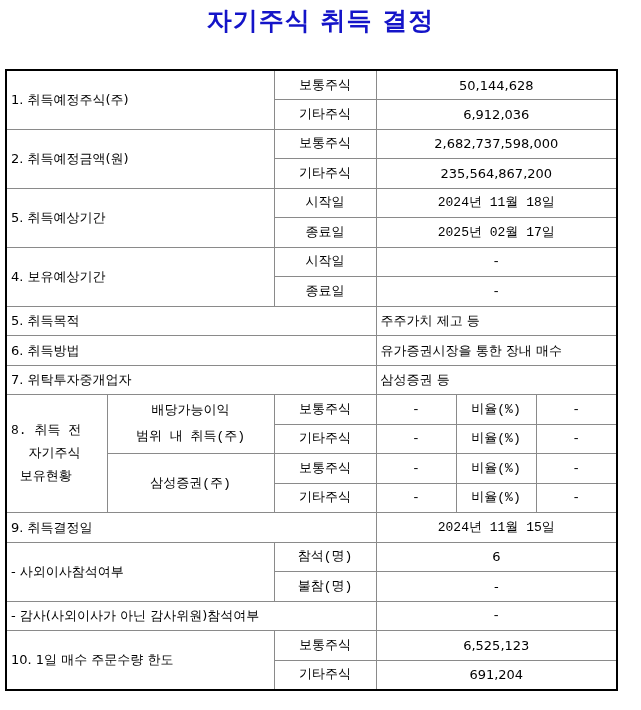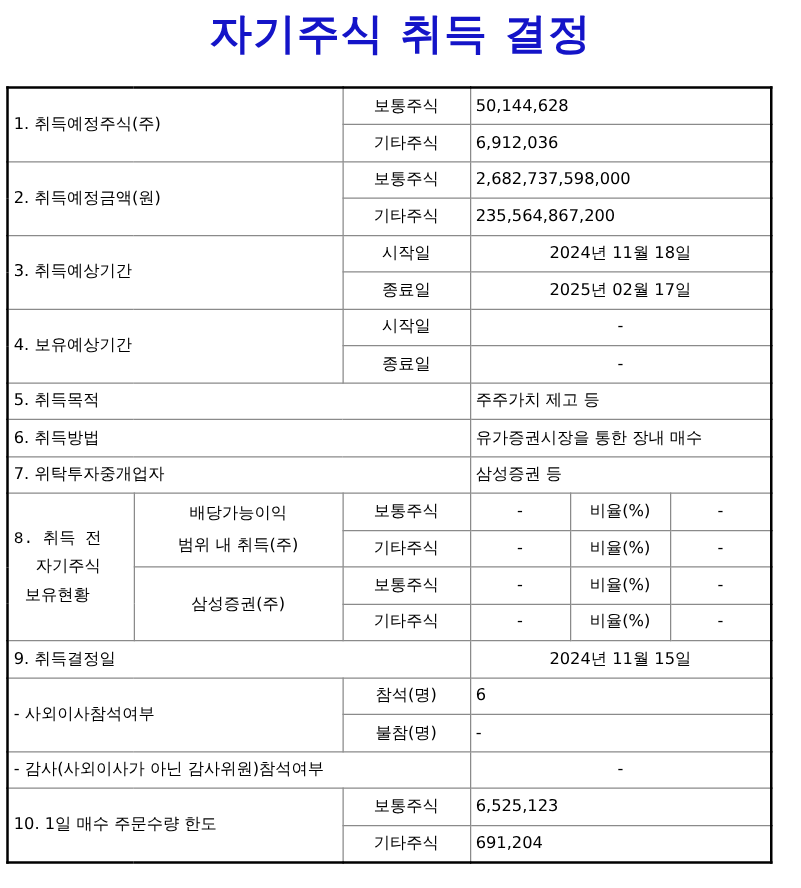--- a/index.html
+++ b/index.html
@@ -1,21 +1,21 @@
 <!DOCTYPE html>
 <html><head>
 <meta charset="utf-8">
 <style>
   html, body { margin: 0; padding: 0; background: #ffffff; }
   body { width: 641px; height: 710px; position: relative; font-family: "DejaVu Sans", "Liberation Sans", sans-serif; color: #000; overflow: hidden; }
-  .title { position: absolute; top: 4px; left: 0; width: 641px; text-align: center; font-size: 34px; font-weight: bold; color: #1414c8; letter-spacing: 1px; font-family: "DejaVu Sans", sans-serif; }
+  .title { position: absolute; top: 4px; left: 0; width: 641px; text-align: center; font-size: 25px; font-weight: bold; color: #1414c8; letter-spacing: 1px; font-family: "DejaVu Sans", sans-serif; }
   table.main { position: absolute; left: 5px; top: 69px; width: 611px; border-collapse: collapse; table-layout: fixed; border: 2px solid #000; }
   table.main td { border: 1px solid #8a8a8a; height: 29.5px; padding: 0 4px; font-size: 13px; line-height: 15px; white-space: nowrap; overflow: hidden; box-sizing: border-box; }
-  td.c { text-align: center; }
-  td.r { text-align: left; }
+  td.c { text-align: center; font-family: Liberation Mono, monospace; }
+  td.r { text-align: center; }
   td.l { text-align: left; padding-left: 2px; }
   td.ind { padding-left: 18px; margin-left: 28px; }
   td.multi { line-height: 23px; font-family: Liberation Mono, monospace; }
 </style>
 </head>
 <body>
 
 <div class="title">자기주식 취득 결정</div>
 
 <table class="main">
@@ -43,21 +43,21 @@
     <td class="l" colspan="2" rowspan="2">2. 취득예정금액(원)</td>
     <td class="c">보통주식</td>
     <td class="r" colspan="3">2,682,737,598,000</td>
   </tr>
   <tr>
     <td class="c">기타주식</td>
     <td class="r" colspan="3">235,564,867,200</td>
   </tr>
 
   <tr>
-    <td class="l" colspan="2" rowspan="2">3. 취득예상기간</td>
+    <td class="l" colspan="2" rowspan="2">5. 취득예상기간</td>
     <td class="c">시작일</td>
     <td class="c" colspan="3">2024년 11월 18일</td>
   </tr>
   <tr>
     <td class="c">종료일</td>
     <td class="c" colspan="3">2025년 02월 17일</td>
   </tr>
 
   <tr>
     <td class="l" colspan="2" rowspan="2">4. 보유예상기간</td>

